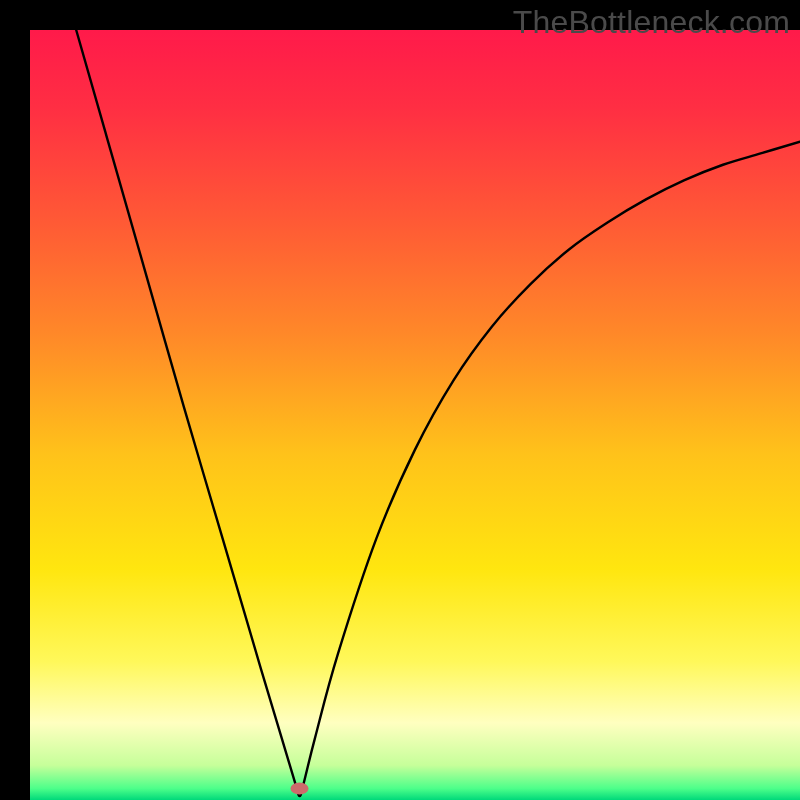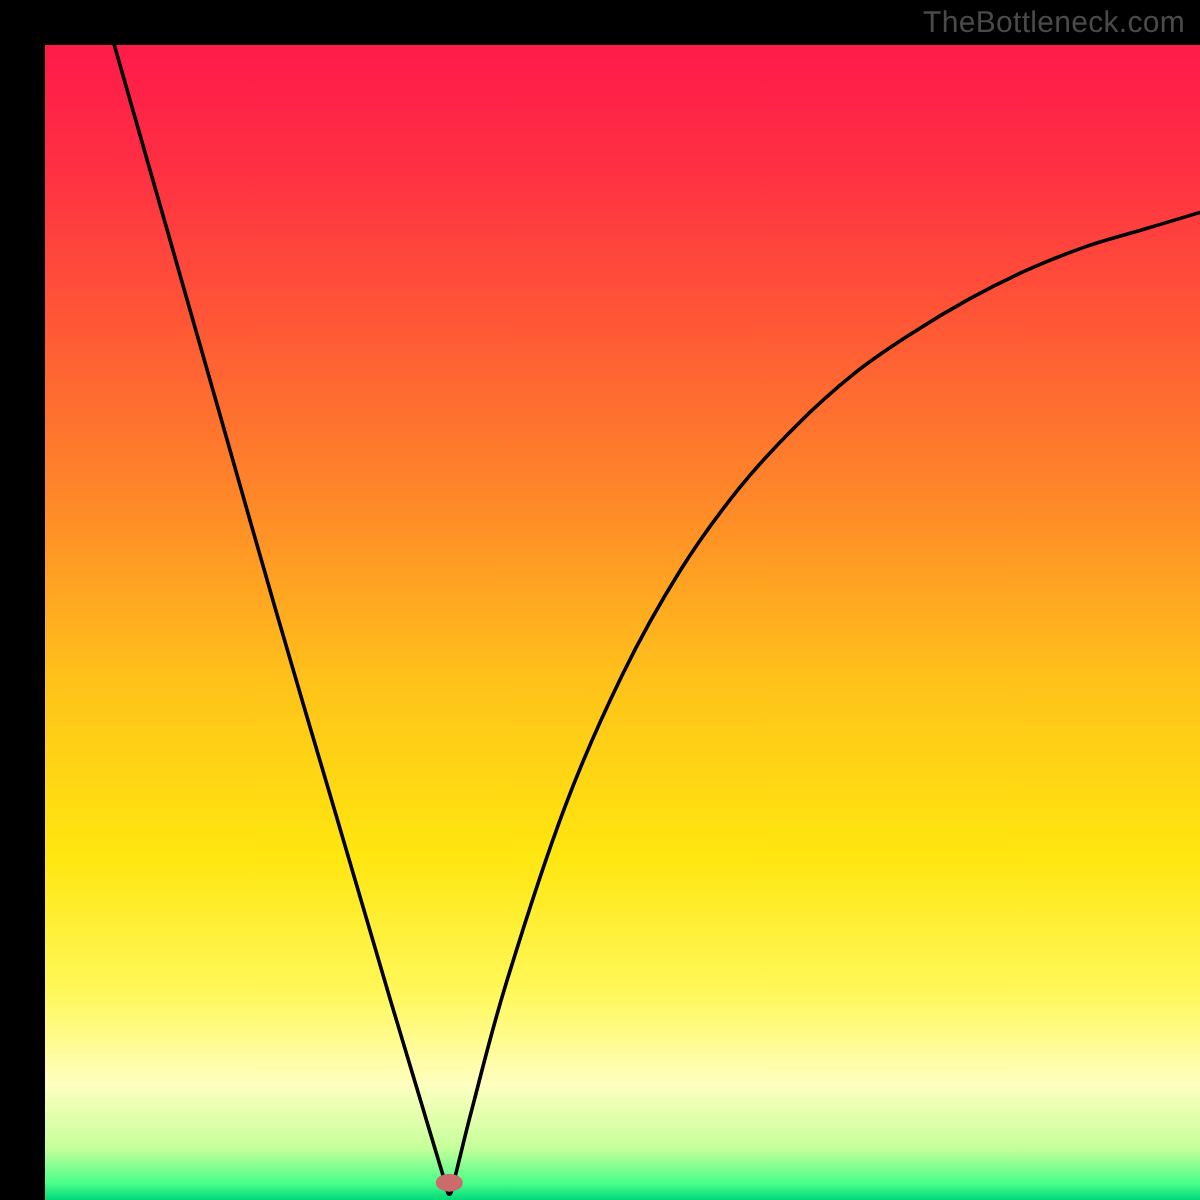--- a/index.html
+++ b/index.html
@@ -15,21 +15,21 @@
     position: relative;
     width: 800px;
     height: 800px;
     background: #000;
   }
   .watermark {
     position: absolute;
     top: 4px;
     right: 10px;
     color: #4a4a4a;
-    font-size: 20px;
+    font-size: 32px;
     font-weight: 400;
     letter-spacing: 0.2px;
     z-index: 10;
   }
   svg {
     position: absolute;
     top: 0;
     left: 0;
   }
 </style>

